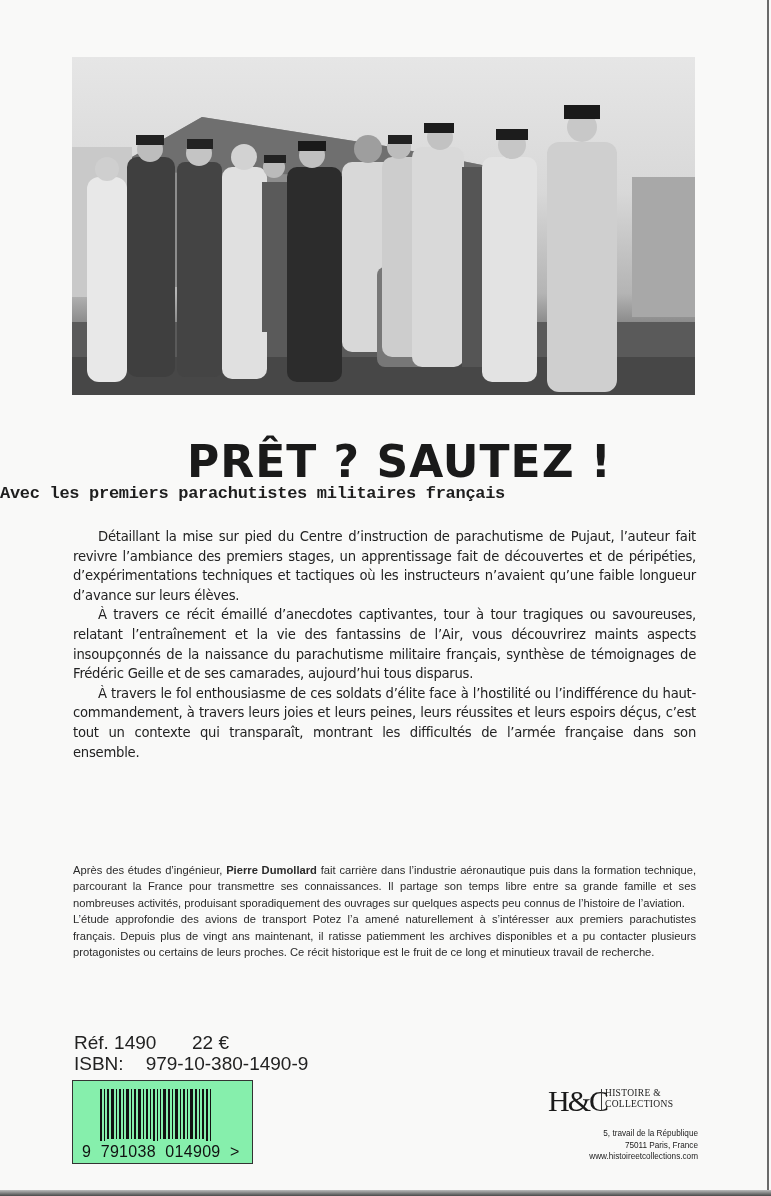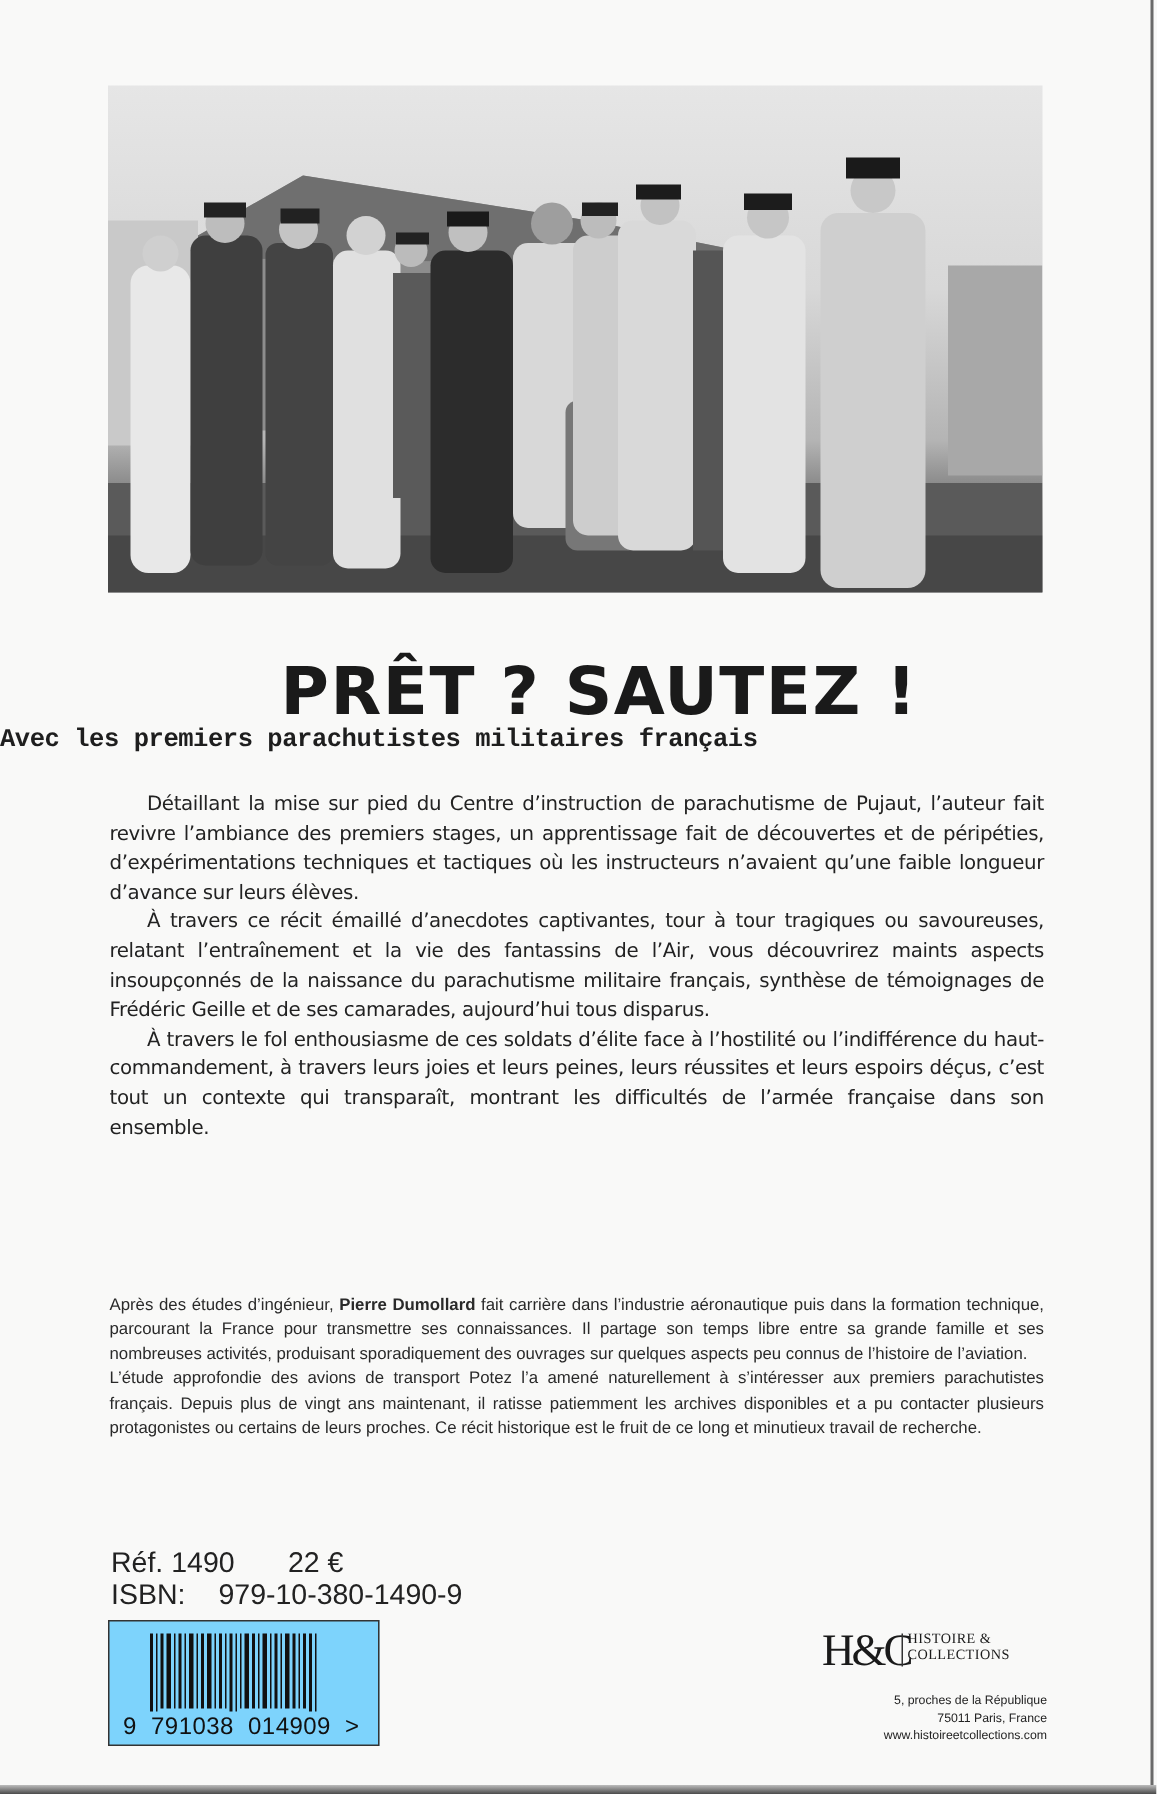--- a/index.html
+++ b/index.html
@@ -49,21 +49,21 @@
     position: absolute; left: 74px; font-family: "Liberation Sans", sans-serif;
     font-size: 19px; color: #222;
   }
   .ref-row { top: 1032px; width: 180px; }
   .ref-row .price { position: absolute; left: 118px; }
   .isbn-row { top: 1053px; }
   .isbn-row .isbn-val { margin-left: 22px; }
 
   .barcode {
     position: absolute; left: 72px; top: 1080px; width: 181px; height: 84px;
-    border: 1.5px solid #333; background: #7dd3fc; box-sizing: border-box;
+    border: 1.5px solid #333; background: #86efac; box-sizing: border-box;
   }
   .barcode svg { position: absolute; left: 0; top: 0; }
   .barcode .digits {
     position: absolute; left: 9px; top: 62px; font-size: 16px; font-family: "Liberation Sans", sans-serif;
     color: #111; white-space: pre; letter-spacing: 0.3px;
   }
 
   .publisher { position: absolute; left: 548px; top: 1086px; width: 150px; height: 30px; }
   .publisher .hc {
     position: absolute; left: 0; top: -2px; font-family: "Liberation Serif", serif;
@@ -195,16 +195,16 @@
 
 <div class="publisher">
   <span class="hc">H&amp;C</span>
   <span class="divider"></span>
   <div class="name">
     <div>HISTOIRE &amp;</div>
     <div>COLLECTIONS</div>
   </div>
 </div>
 <div class="address">
-  <div>5, proches de la République</div>
+  <div>5, travail de la République</div>
   <div>75011 Paris, France</div>
   <div>www.histoireetcollections.com</div>
 </div>
 
 </body></html>

